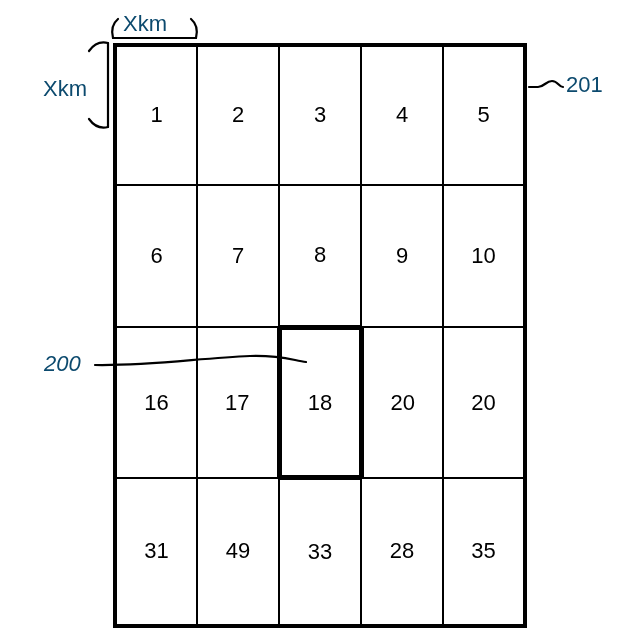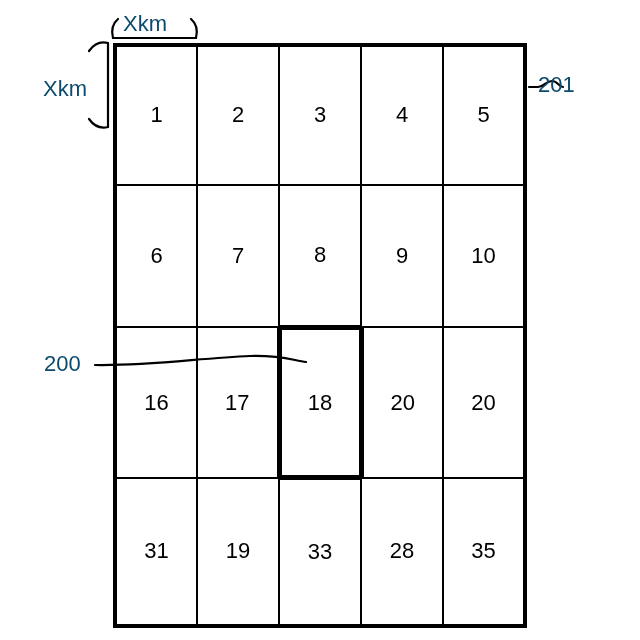--- a/index.html
+++ b/index.html
@@ -85,26 +85,27 @@
   }
   #dim-label-horizontal {
     left: 123px;
     top: 13px;
   }
   #dim-label-vertical {
     left: 43px;
     top: 78px;
   }
   #ref-label-201 {
-    left: 538px;
+    left: 566px;
     top: 74px;
   }
   #ref-label-200 {
     left: 44px;
     top: 353px;
+    font-style: italic;
   }
 </style>
 </head>
 <body>
 
 <div id="figure-root">
 
   <table id="grid-table">
     <tbody>
       <tr>
@@ -156,21 +157,21 @@
           </td>
         <td>
             <span class="cell-label">20</span>
           </td>
       </tr>
       <tr>
         <td>
             <span class="cell-label">31</span>
           </td>
         <td>
-            <span class="cell-label">19</span>
+            <span class="cell-label">49</span>
           </td>
         <td>
             <span class="cell-label">33</span>
           </td>
         <td>
             <span class="cell-label">28</span>
           </td>
         <td>
             <span class="cell-label">35</span>
           </td>

